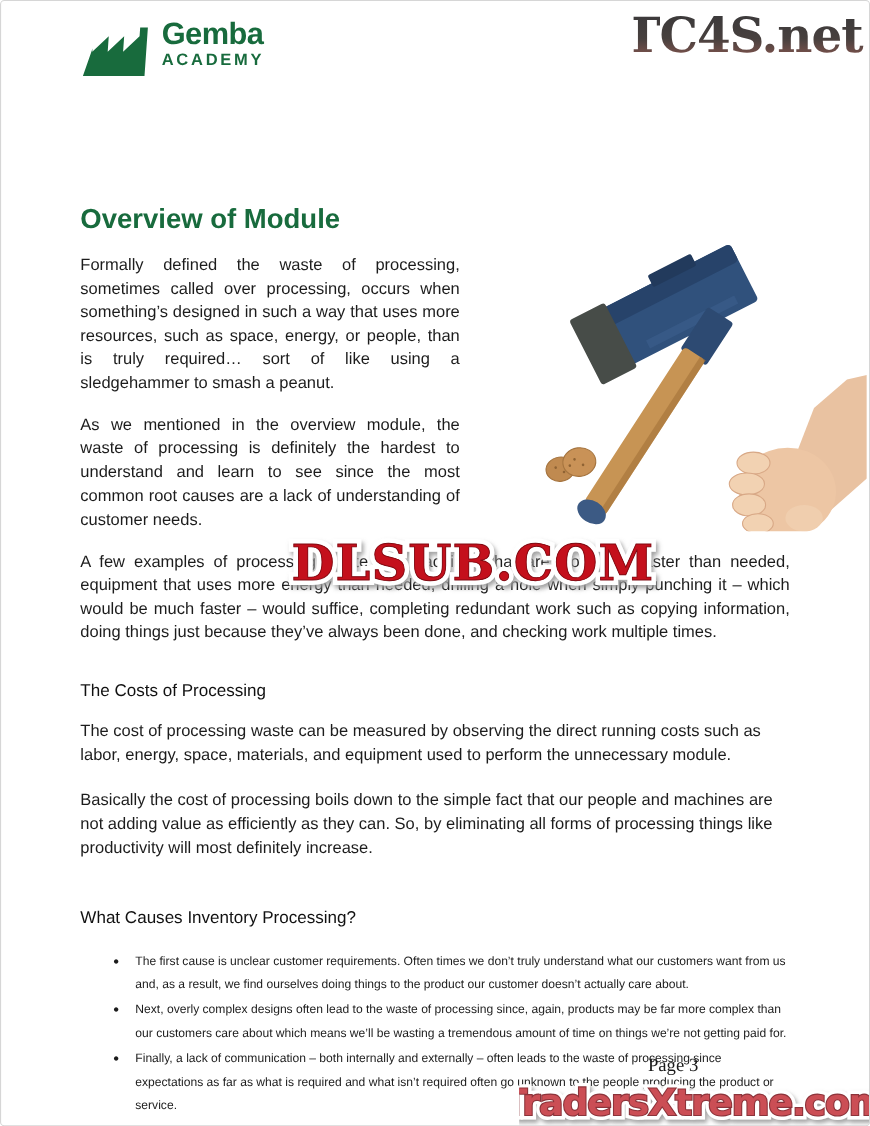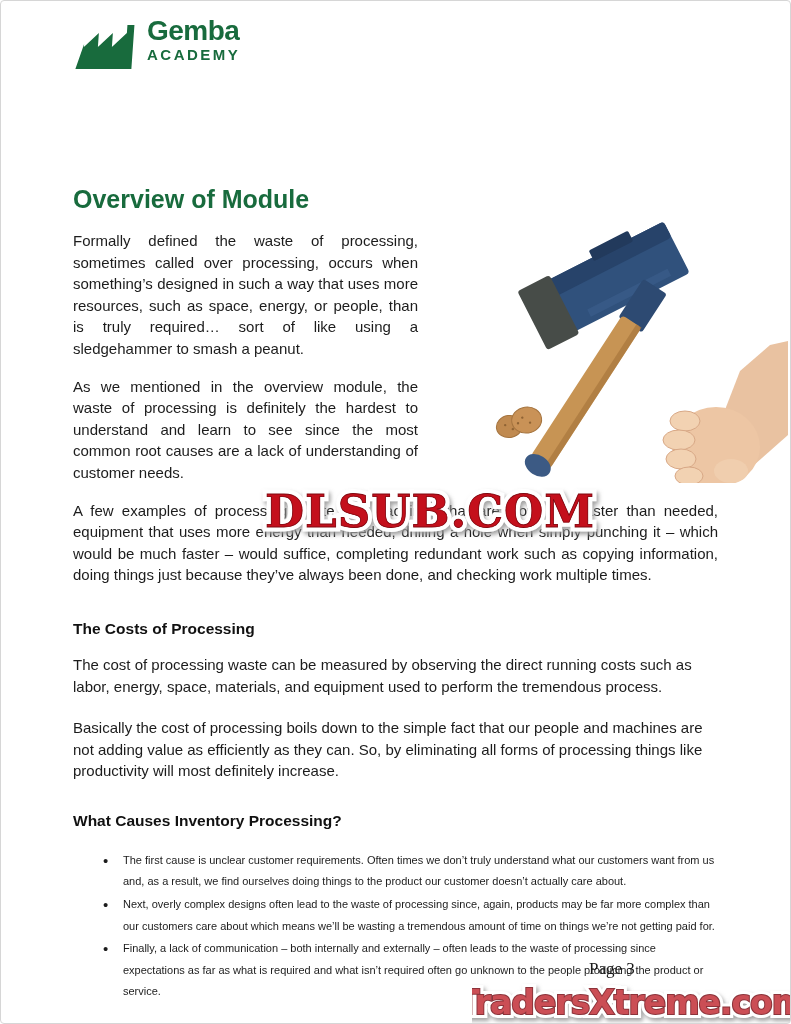--- a/index.html
+++ b/index.html
@@ -18,21 +18,21 @@
   .doc-title{
     position:absolute;top:104px;left:0;width:100%;text-align:center;
     font-size:42px;font-weight:400;letter-spacing:0.5px;color:#111;
   }
   
   .content{position:absolute;top:184px;left:72px;width:645px;}
   .h-green{font-size:25px;font-weight:bold;color:#186b3d;margin:0 0 16px 0;}
   .photo-spacer{float:right;width:300px;height:246px;}
   p.body{font-size:15px;line-height:21.6px;margin:16px 0 14px 0;}
   p.just{text-align:justify;}
-  .h-black{font-size:15.5px;font-weight:bold;color:#111;margin:26px 0 16px 0;}
+  .h-black{font-size:15.5px;font-weight:normal;color:#111;margin:26px 0 16px 0;}
   ul.bullets{margin:20px 0 0 0;padding:0 0 0 30px;list-style:none;}
   ul.bullets li{
     font-size:11px;line-height:21.6px;margin:0 0 1px 0;position:relative;padding-left:20px;
   }
   ul.bullets li::before{content:"•";position:absolute;left:0;top:0;font-size:15px;}
   
   .photo{position:absolute;top:202px;right:2px;width:300px;height:280px;z-index:0;}
   
   .wm-center{position:absolute;left:252px;top:482px;z-index:3;}
   .wm-bottom{position:absolute;right:0px;top:978px;z-index:3;}
@@ -54,20 +54,32 @@
   <div class="logo">
     <svg width="66" height="54" viewBox="0 0 66 54">
       <polygon points="4,52 11,27 11,30 25,16 25,30 39,16 39,30 53,16 53,8 60,8 60,52" fill="#186b3d" transform="skewX(-4)"></polygon>
     </svg>
     <div class="logo-text">
       <span class="logo-name">Gemba</span>
       <span class="logo-sub">ACADEMY</span>
     </div>
   </div>
 
+  <div class="wm-top">
+    <svg width="212" height="58" viewBox="0 0 212 58">
+      <defs>
+        <linearGradient id="tcgrad" x1="0" y1="0" x2="0" y2="1">
+          <stop offset="0" stop-color="#38383a"></stop>
+          <stop offset="0.55" stop-color="#47403e"></stop>
+          <stop offset="1" stop-color="#935a52"></stop>
+        </linearGradient>
+      </defs>
+      <text x="208" y="44" text-anchor="end" font-family="DejaVu Serif, serif" font-size="44" font-weight="bold" letter-spacing="-1" fill="url(#tcgrad)">TC4S.net</text>
+    </svg>
+  </div>
 
 
   <svg class="photo" viewBox="0 0 300 280">
     <rect x="0" y="0" width="300" height="280" fill="#ffffff"></rect>
 
     <g transform="rotate(-27 125 80)">
       <rect x="58" y="48" width="140" height="58" rx="4" fill="#30517c"></rect>
       <rect x="58" y="48" width="140" height="18" rx="4" fill="#27436a"></rect>
       <rect x="36" y="44" width="36" height="66" rx="3" fill="#474c48"></rect>
       <rect x="118" y="40" width="44" height="12" rx="2" fill="#223a5c"></rect>
@@ -103,24 +115,24 @@
   </svg>
 
   <div class="content">
     <div class="h-green">Overview of Module</div>
     <div class="photo-spacer"></div>
     <p class="body just">Formally defined the waste of processing, sometimes called over processing, occurs when something’s designed in such a way that uses more resources, such as space, energy, or people, than is truly required… sort of like using a sledgehammer to smash a peanut.</p>
     <p class="body just">As we mentioned in the overview module, the waste of processing is definitely the hardest to understand and learn to see since the most common root causes are a lack of understanding of customer needs.</p>
     <p class="body just">A few examples of processing waste are machines that are slower or faster than needed, equipment that uses more energy than needed, drilling a hole when simply punching it – which would be much faster – would suffice, completing redundant work such as copying information, doing things just because they’ve always been done, and checking work multiple times.</p>
 
     <div class="h-black" style="margin-top:34px;">The Costs of Processing</div>
-    <p class="body">The cost of processing waste can be measured by observing the direct running costs such as labor, energy, space, materials, and equipment used to perform the tremendous process.</p>
+    <p class="body">The cost of processing waste can be measured by observing the direct running costs such as labor, energy, space, materials, and equipment used to perform the unnecessary module.</p>
     <p class="body" style="margin-top:20px;">Basically the cost of processing boils down to the simple fact that our people and machines are not adding value as efficiently as they can.  So, by eliminating all forms of processing things like productivity will most definitely increase.</p>
 
-    <div class="h-black" style="margin-top:30px;">What Causes Inventory Processing?</div>
+    <div class="h-black" style="margin-top:44px;">What Causes Inventory Processing?</div>
     <ul class="bullets">
       <li><span>The first cause is unclear customer requirements.  Often times we don’t truly understand what our customers want from us and, as a result, we find ourselves doing things to the product our customer doesn’t actually care about.</span></li>
       <li><span>Next, overly complex designs often lead to the waste of processing since, again, products may be far more complex than our customers care about which means we’ll be wasting a tremendous amount of time on things we’re not getting paid for.</span></li>
       <li><span>Finally, a lack of communication – both internally and externally – often leads to the waste of processing since expectations as far as what is required and what isn’t required often go unknown to the people producing the product or service.</span></li>
     </ul>
   </div>
 
   <div class="wm-center">
     <svg width="354" height="60" viewBox="0 0 354 60">
       <defs>

